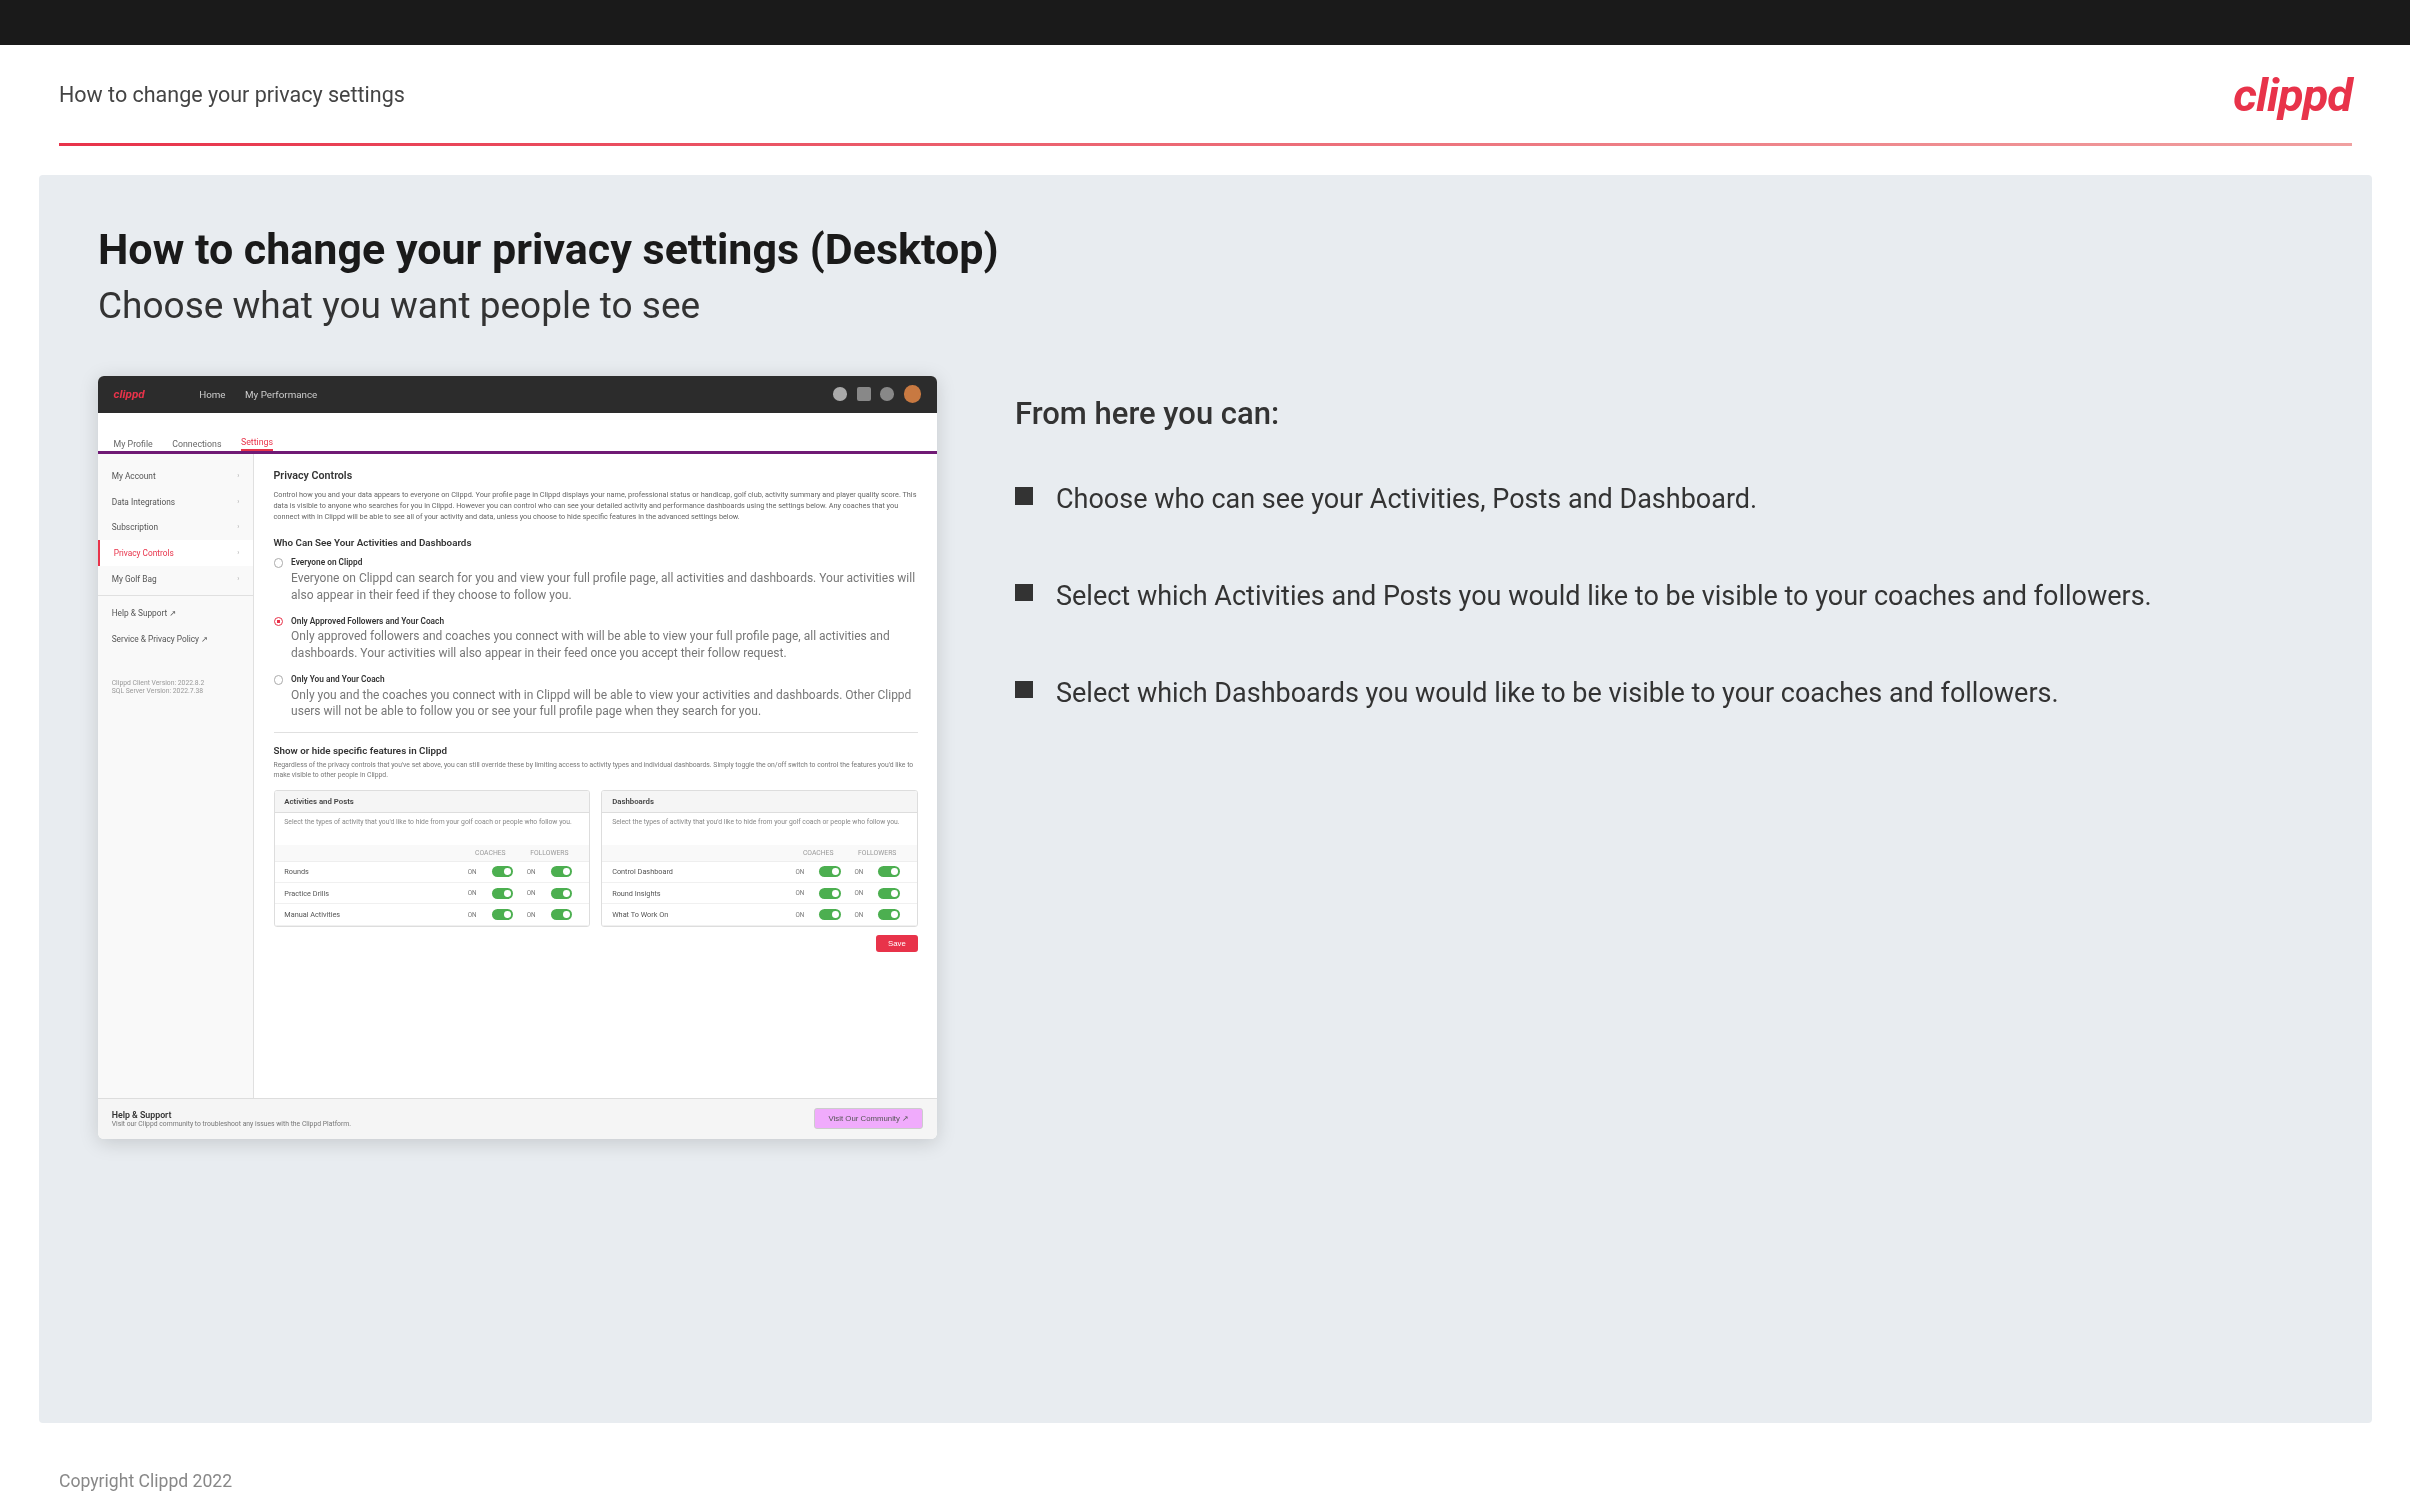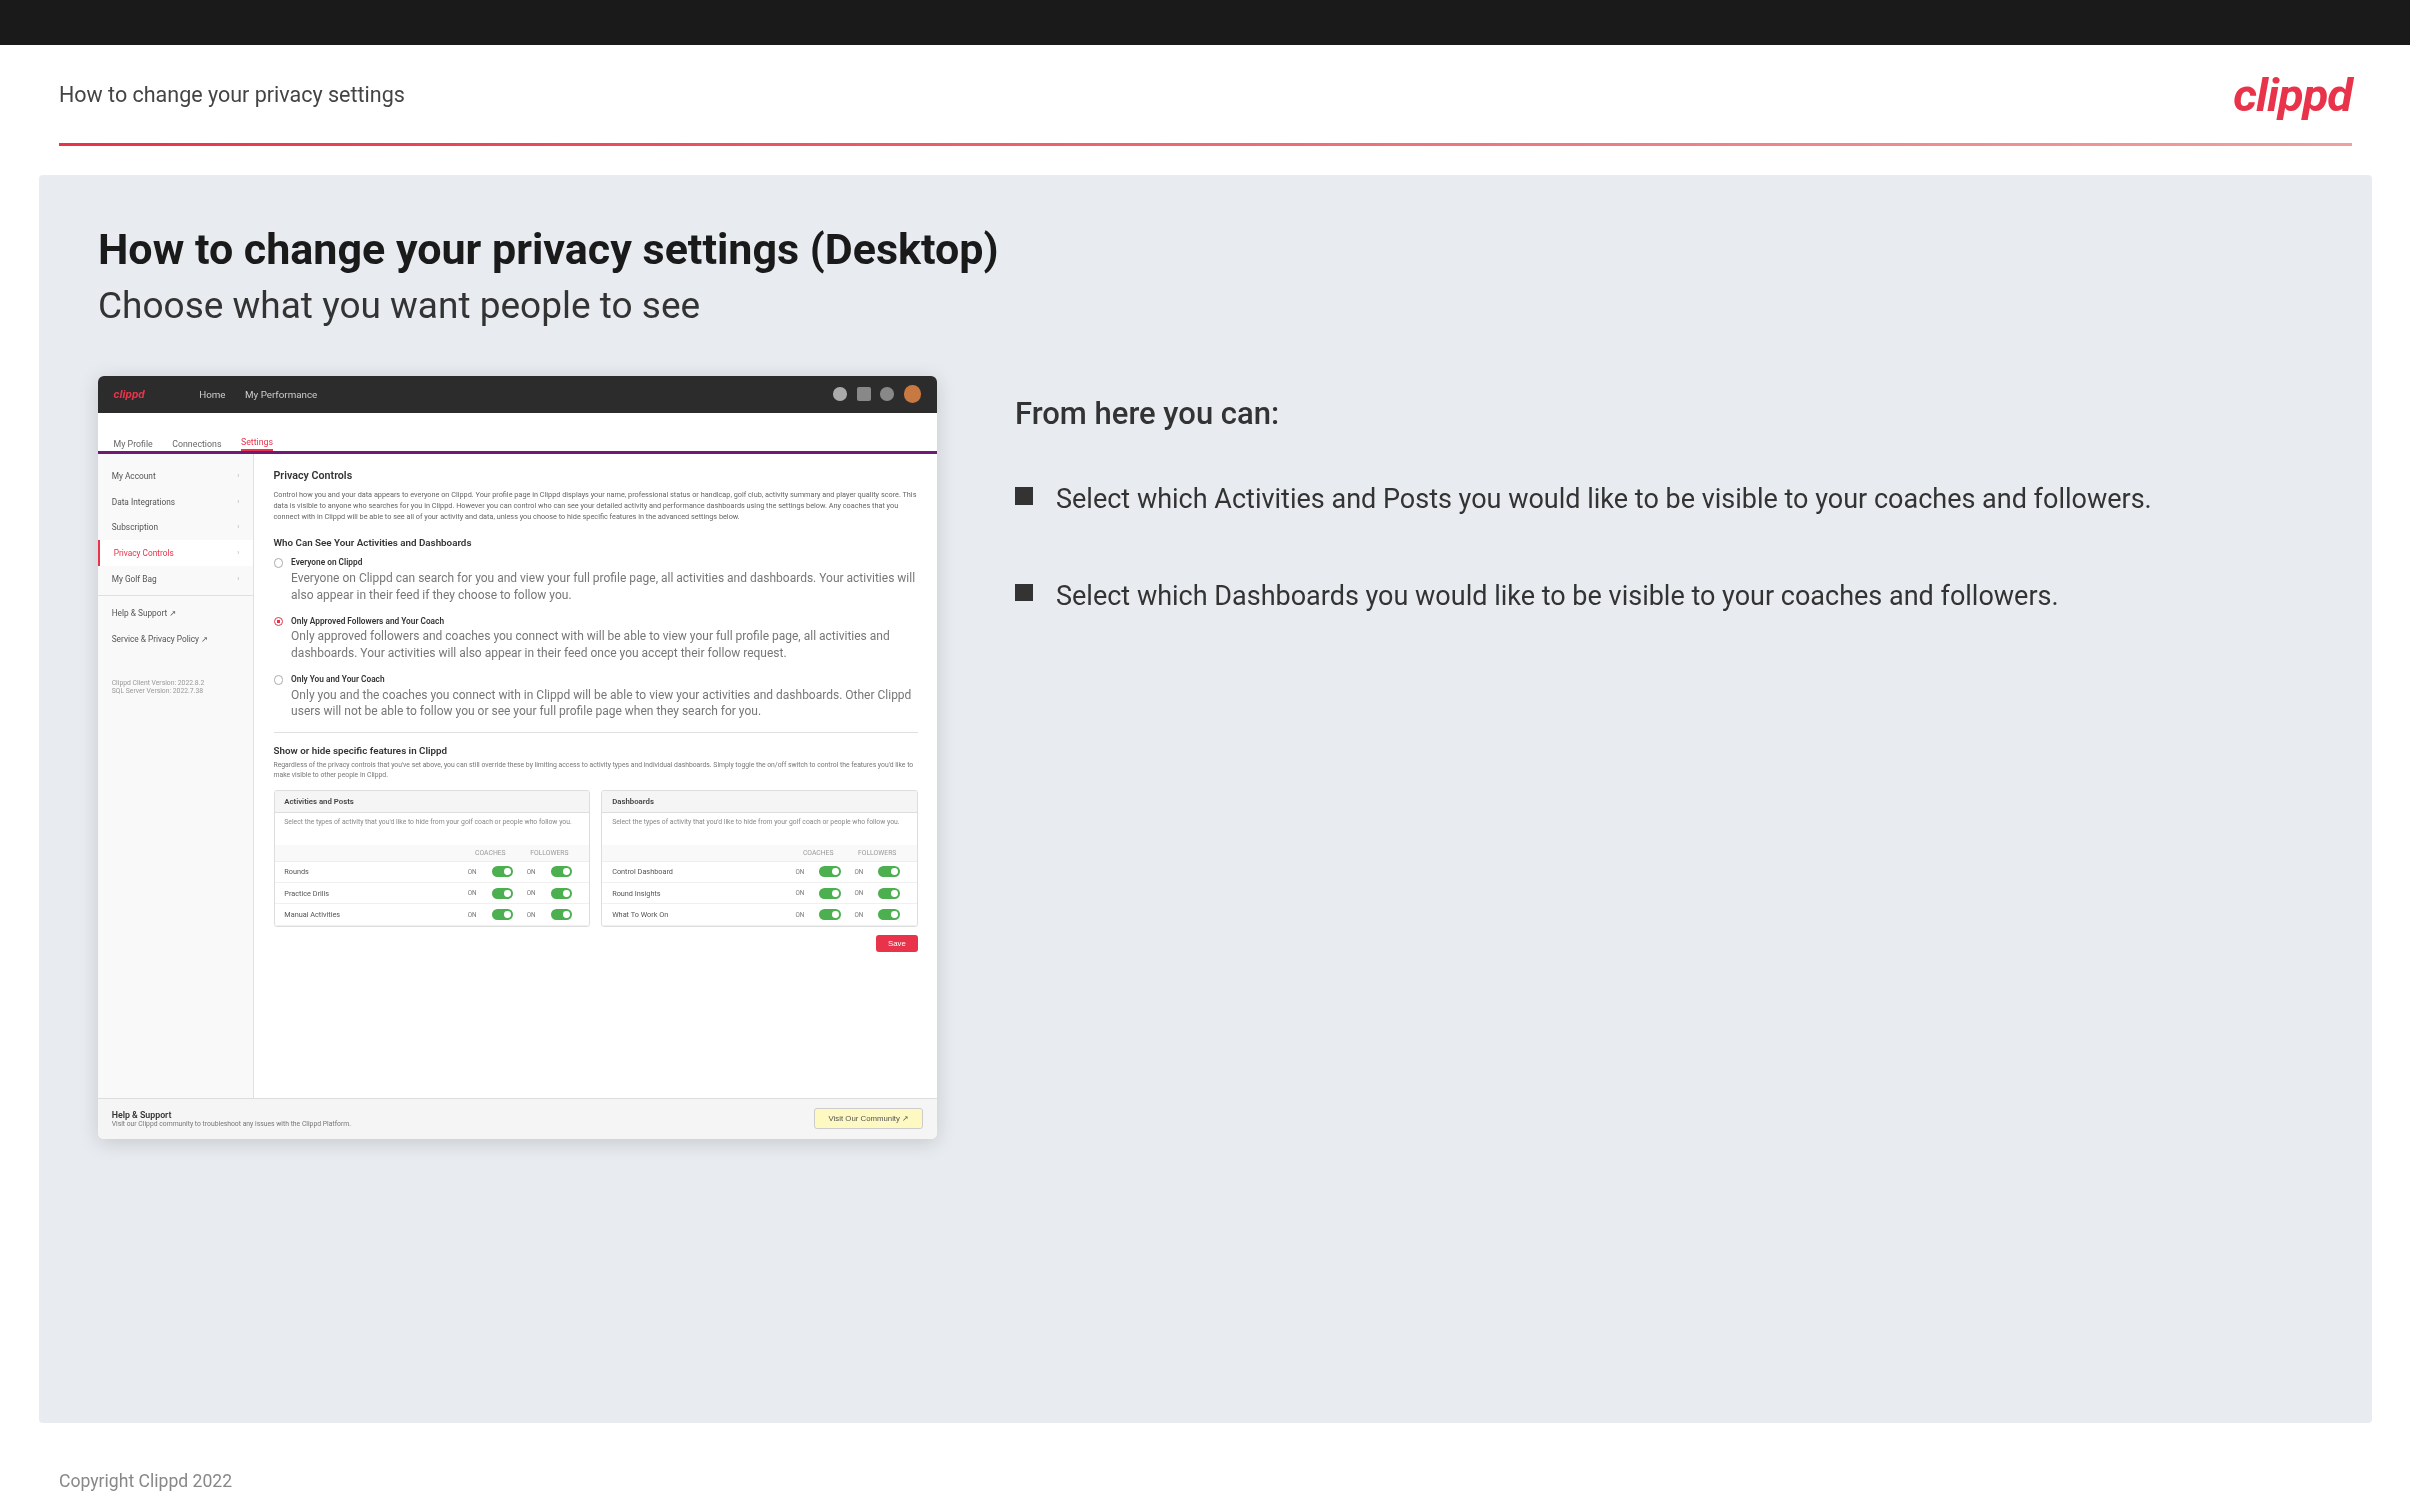--- a/index.html
+++ b/index.html
@@ -374,21 +374,21 @@
     .mockup-help-title {
       font-size: 8.8px;
       font-weight: 600;
       color: #333;
     }
     .mockup-help-desc {
       font-size: 6.8px;
       color: #777;
     }
     .mockup-help-btn {
-      background: #fef9c3;
+      background: #f0abfc;
       border: 1px solid #ccc;
       padding: 4.9px 13.7px;
       border-radius: 2.9px;
       font-size: 7.8px;
       color: #555;
       display: flex;
       align-items: center;
       gap: 3.9px;
     }
 
@@ -654,20 +654,24 @@
         </button>
       </div>
 
     </div>
 
     <div class="right-panel">
       <div class="from-here-title">From here you can:</div>
       <ul class="bullet-list">
         <li class="bullet-item">
           <div class="bullet-square"></div>
+          <span class="bullet-text">Choose who can see your Activities, Posts and Dashboard.</span>
+        </li>
+        <li class="bullet-item">
+          <div class="bullet-square"></div>
           <span class="bullet-text">Select which Activities and Posts you would like to be visible to your coaches and followers.</span>
         </li>
         <li class="bullet-item">
           <div class="bullet-square"></div>
           <span class="bullet-text">Select which Dashboards you would like to be visible to your coaches and followers.</span>
         </li>
       </ul>
     </div>
 
   </div>

